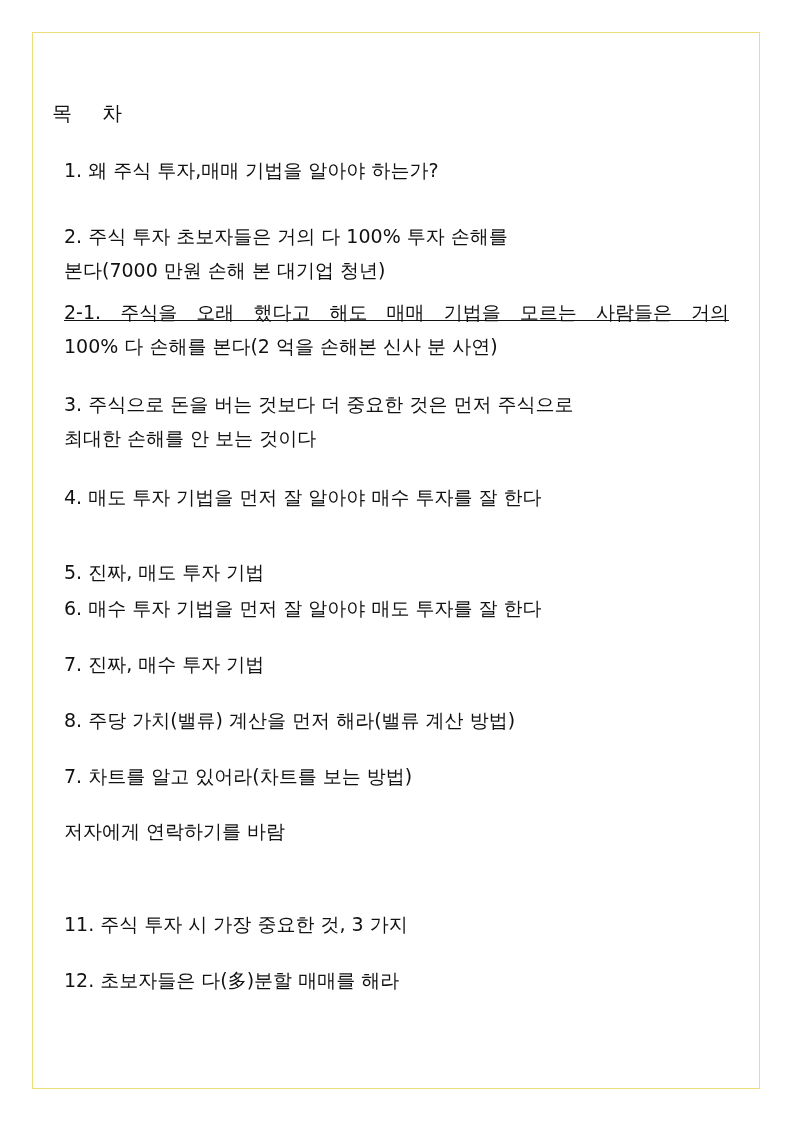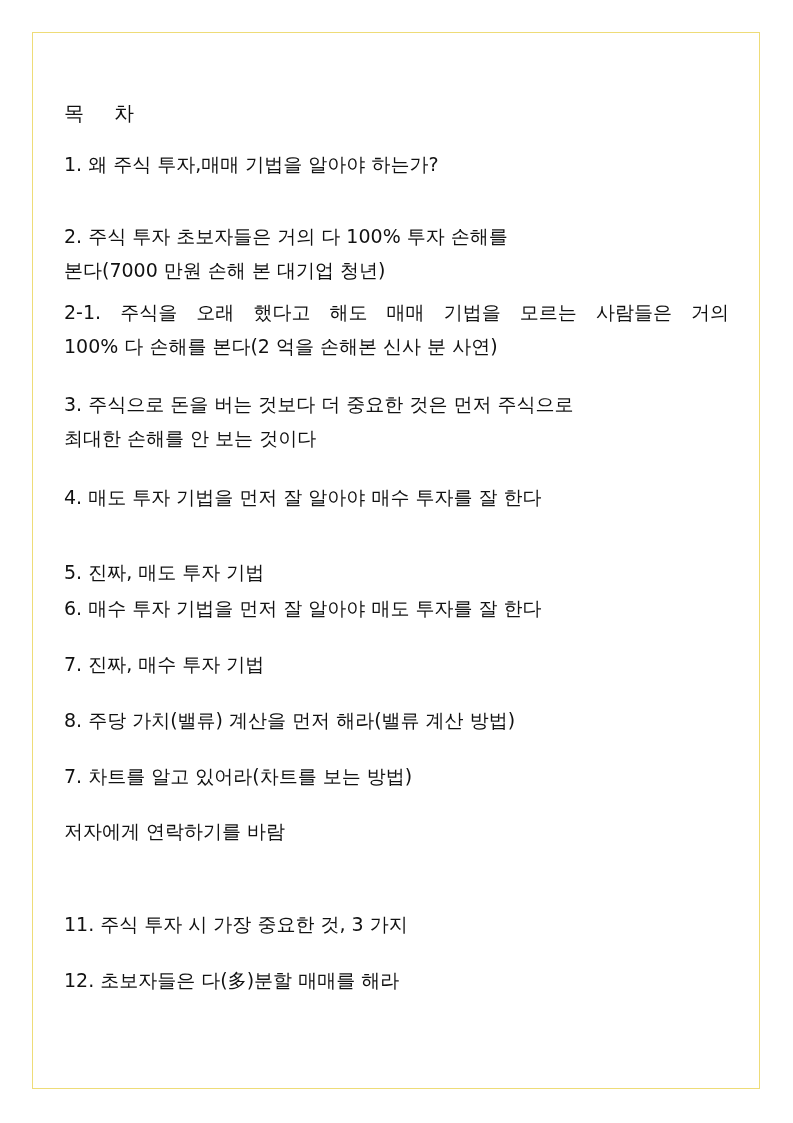--- a/index.html
+++ b/index.html
@@ -1,36 +1,36 @@
 <!DOCTYPE html>
 <html><head>
 <meta charset="utf-8">
 <style>
   html, body { margin: 0; padding: 0; background: #ffffff; }
   body { width: 793px; height: 1123px; position: relative; overflow: hidden;
          font-family: "DejaVu Sans", "Liberation Sans", sans-serif; color: #111; }
   .page-frame { position: absolute; left: 32px; top: 32px; width: 728px; height: 1057px;
                 border: 1px solid #eedc78; box-sizing: border-box; }
-  .toc-title { position: absolute; left: 64px; top: 100px; font-size: 20px; letter-spacing: 0; }
+  .toc-title { position: absolute; left: 52px; top: 100px; font-size: 20px; letter-spacing: 0; }
   .toc-title .sp { display: inline-block; width: 30px; }
   .toc-item { position: absolute; left: 64px; font-size: 19px; line-height: 34px; white-space: nowrap; }
   .toc-item.justify { width: 665px; }
-  .toc-item.justify .line1 { display: block; text-align: justify; text-align-last: justify; }
+  .toc-item.justify .line1 { display: block; text-align: justify; text-align-last: justify; text-decoration: underline; }
   .line { display: block; }
 </style>
 </head>
 <body>
 
 <div class="page-frame"></div>
 
 <div class="toc-title">
   <span>목</span><span class="sp"></span><span>차</span>
 </div>
 
-<div class="toc-item" style="top:147px">
+<div class="toc-item" style="top:153px">
   <span class="line">1. 왜 주식 투자,매매 기법을 알아야 하는가?</span>
 </div>
 
 <div class="toc-item" style="top:219px">
   <span class="line">2. 주식 투자 초보자들은 거의 다 100% 투자 손해를</span>
   <span class="line">본다(7000 만원 손해 본 대기업 청년)</span>
 </div>
 
 <div class="toc-item justify" style="top:295px">
   <span class="line line1">2-1. 주식을 오래 했다고 해도 매매 기법을 모르는 사람들은 거의</span>

